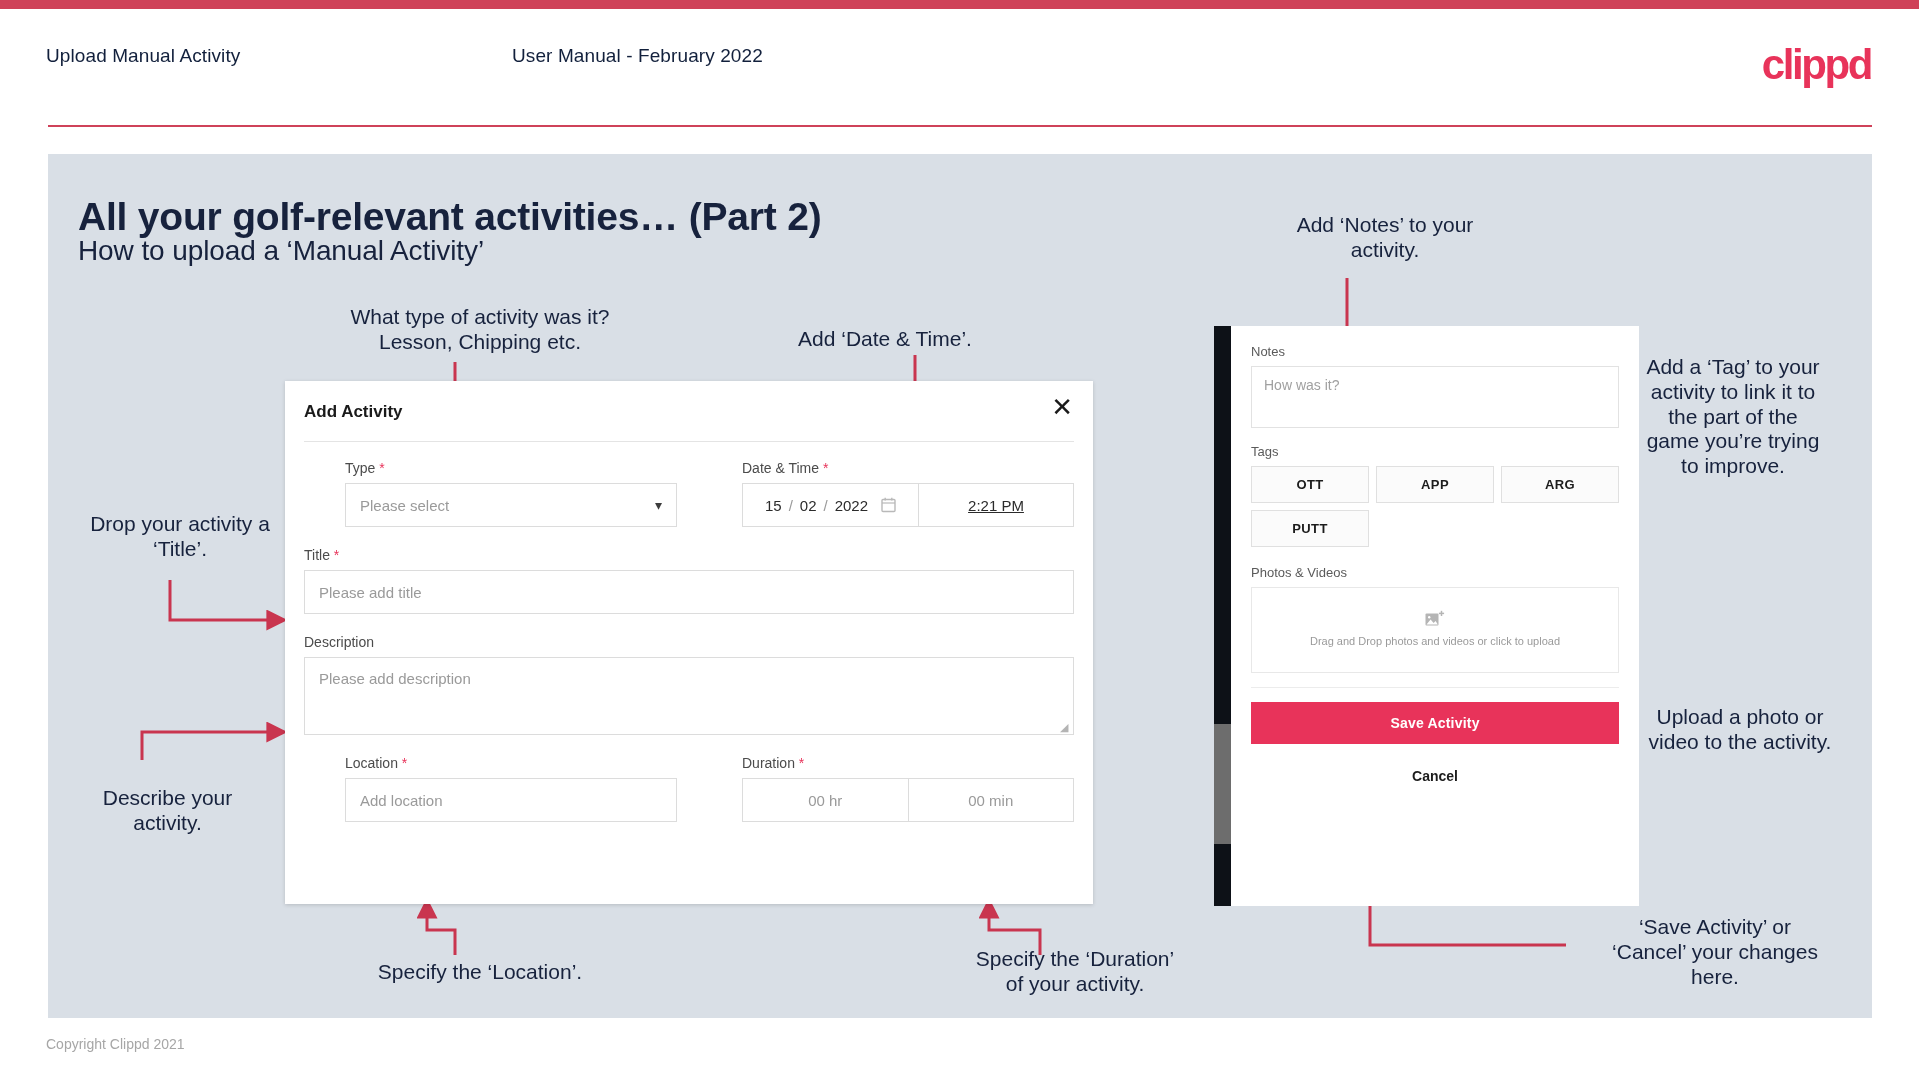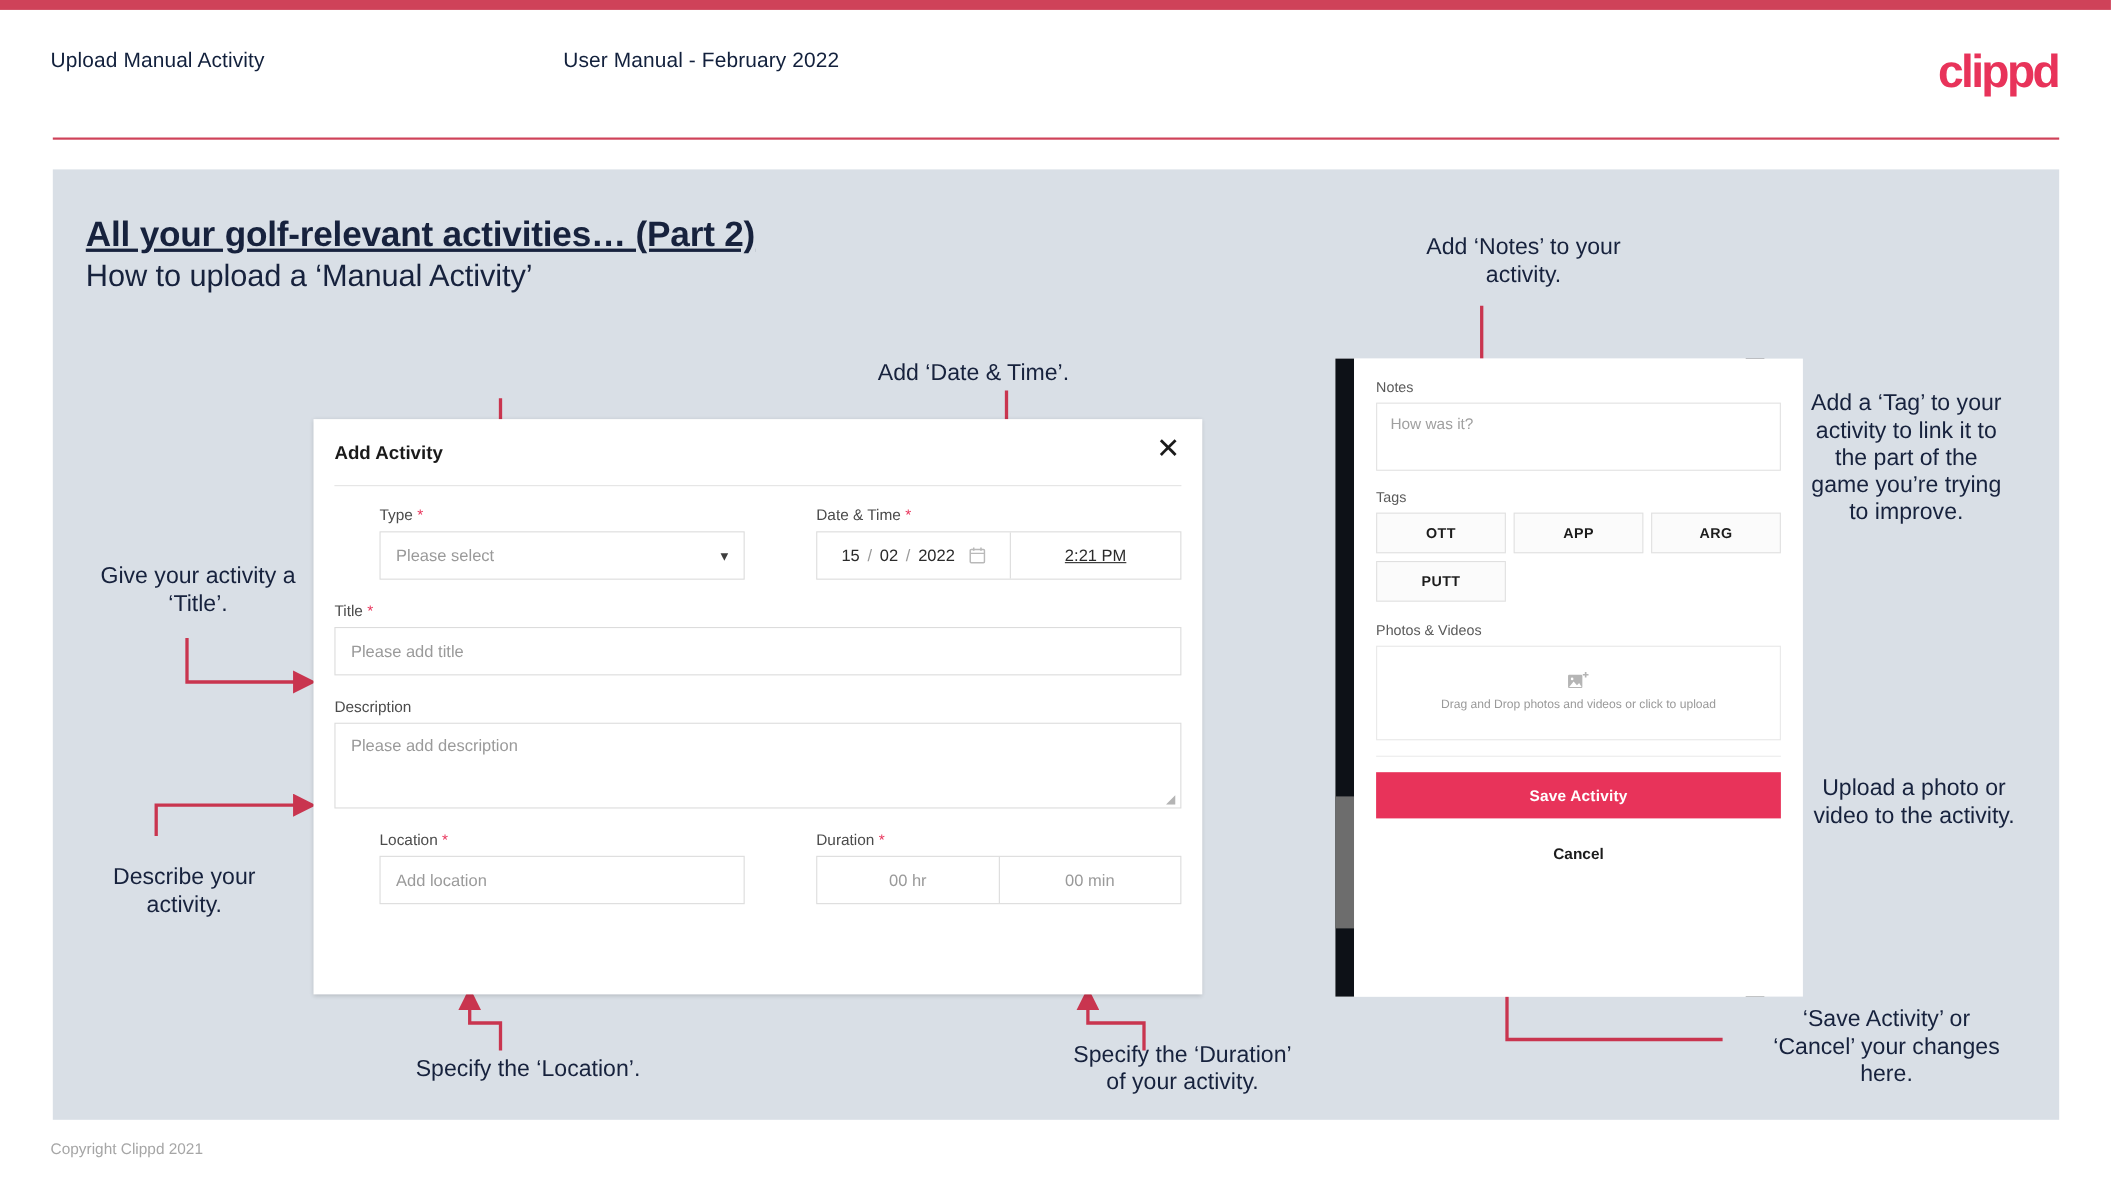--- a/index.html
+++ b/index.html
@@ -37,21 +37,21 @@
   }
 
   
   .slide {
     position:absolute; left:48px; top:154px; width:1824px; height:864px;
     background:#d9dfe6;
   }
 
   .slide-title {
     position:absolute; left:78px; top:195px;
-    font-size:32px; font-weight:700; color:#17223d; letter-spacing:-.2px;text-decoration:underline;
+    font-size:39px; font-weight:700; color:#17223d; letter-spacing:-.2px;
   }
   .slide-subtitle {
     position:absolute; left:78px; top:235px;
     font-size:28px; font-weight:400; color:#17223d; letter-spacing:-.1px;
   }
 
   
   .anno {
     position:absolute; color:#17223d; font-size:21px; line-height:1.18;
     text-align:center; white-space:pre-line;
@@ -213,24 +213,26 @@
       <path d="M1347,278 L1347,330 L1414,330 L1414,360"></path>
 
       <path d="M1617,400 L1498,400 L1498,483"></path>
 
       <path d="M1612,732 L1570,732 L1570,668 L1525,668"></path>
 
       <path d="M1566,945 L1370,945 L1370,848"></path>
     </g>
   </svg>
 
+  <div class="anno" style="left:330px; top:305px; width:300px;">What type of activity was it?
+Lesson, Chipping etc.</div>
 
   <div class="anno" style="left:760px; top:327px; width:250px;">Add ‘Date &amp; Time’.</div>
 
-  <div class="anno" style="left:45px; top:512px; width:270px;">Give your activity a
+  <div class="anno" style="left:45px; top:512px; width:270px;">Drop your activity a
 ‘Title’.</div>
 
   <div class="anno" style="left:45px; top:786px; width:245px;">Describe your
 activity.</div>
 
   <div class="anno" style="left:330px; top:960px; width:300px;">Specify the ‘Location’.</div>
 
   <div class="anno" style="left:930px; top:947px; width:290px;">Specify the ‘Duration’
 of your activity.</div>
 

